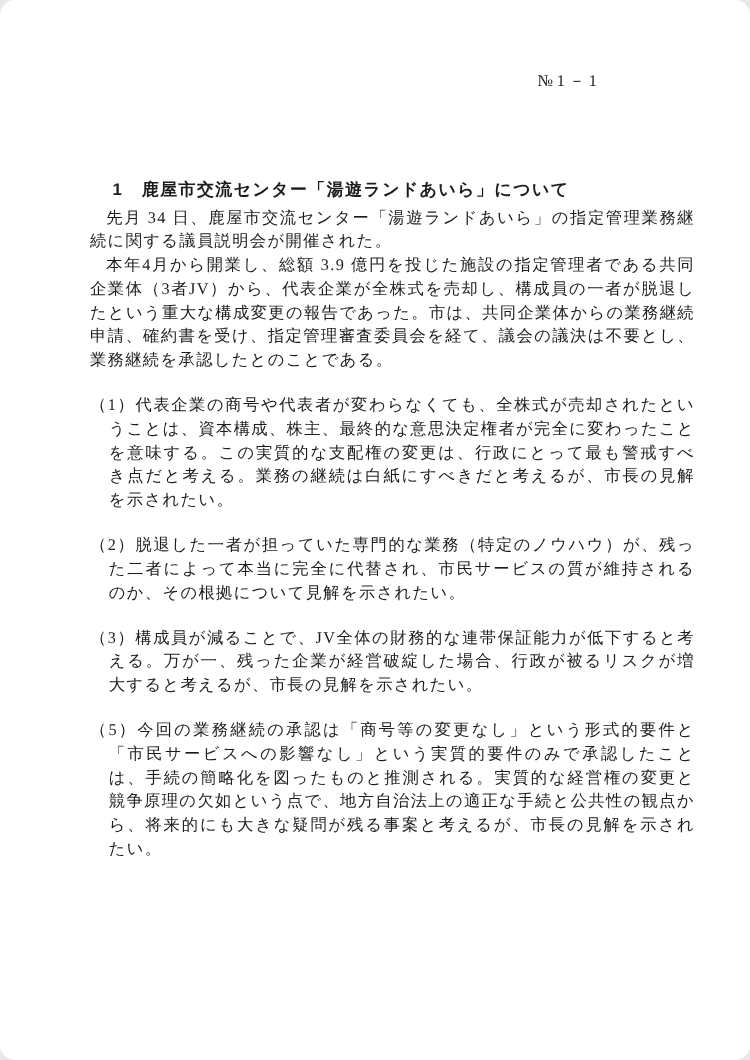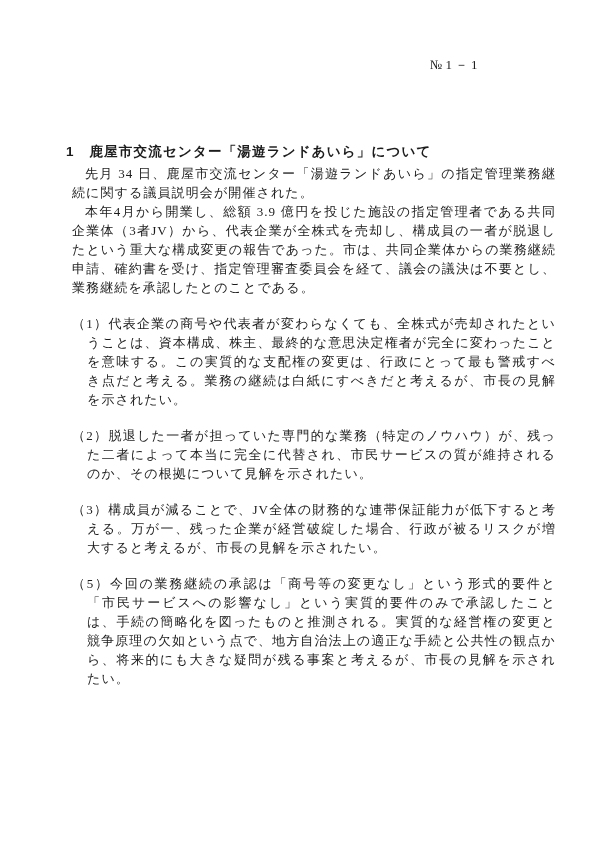--- a/index.html
+++ b/index.html
@@ -11,20 +11,21 @@
     position: relative;
     width: 600px;
     height: 848px;
     margin: 0 auto;
     background: #ffffff;
     color: #1c1c1c;
     font-family: "Liberation Serif", "DejaVu Serif", serif;
     font-size: 13px;
     line-height: 19px;
     overflow: hidden;
+    border-radius: 12px;
   }
   .doc-number {
     position: absolute;
     top: 55px;
     left: 430px;
     font-size: 13px;
     letter-spacing: 3px;
   }
   .author-line {
     position: absolute;
@@ -40,20 +41,21 @@
     top: 142px;
     left: 66px;
     width: 490px;
   }
   .doc-title {
     font-weight: bold;
     font-size: 13.5px;
     letter-spacing: 1.2px;
     margin-bottom: 3px;
     font-family: "Liberation Sans", "DejaVu Sans", sans-serif;
+    margin-left: 24px;
   }
   .body-block {
     padding-left: 6px;
     letter-spacing: 1.1px;
     text-align: justify;
   }
   .para {
     text-indent: 1em;
     margin: 0;
   }

